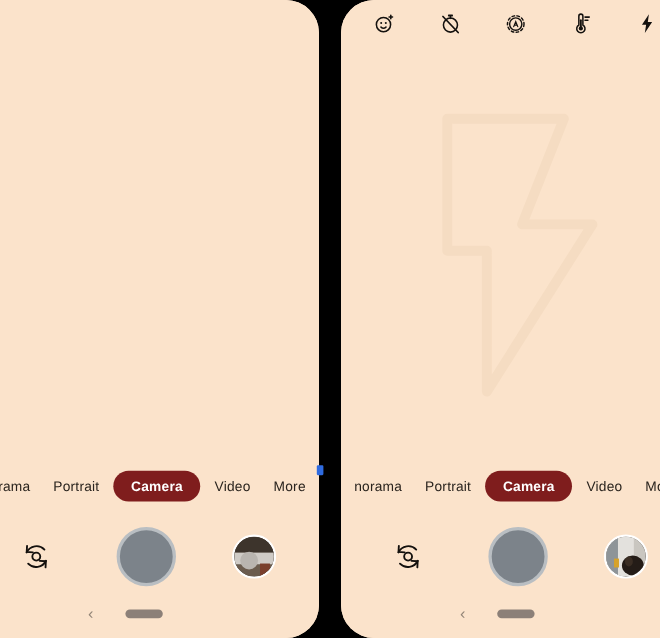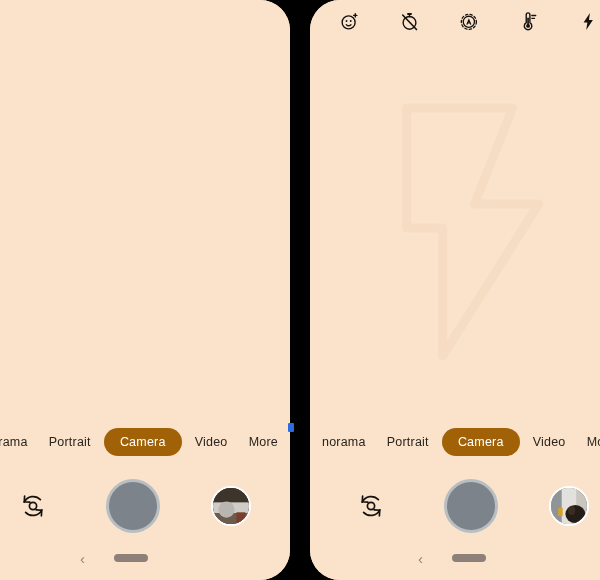--- a/index.html
+++ b/index.html
@@ -84,25 +84,25 @@
   }
   .mode {
     font-size:12.5px;
     color:#2A241E;
     letter-spacing:0.2px;
     white-space:nowrap;
     padding:6px 8px;
     flex:0 0 auto;
   }
   .mode.selected {
-    background:#a16207;
+    background:#7f1d1d;
     color:#FFFFFF;
     border-radius:16px;
     padding:7px 16px;
-    font-weight:400;
+    font-weight:700;
   }
 
   
   .controls {
     position:absolute;
     left:0; right:0;
     top:474px;
     height:64px;
     display:flex;
     align-items:center;

